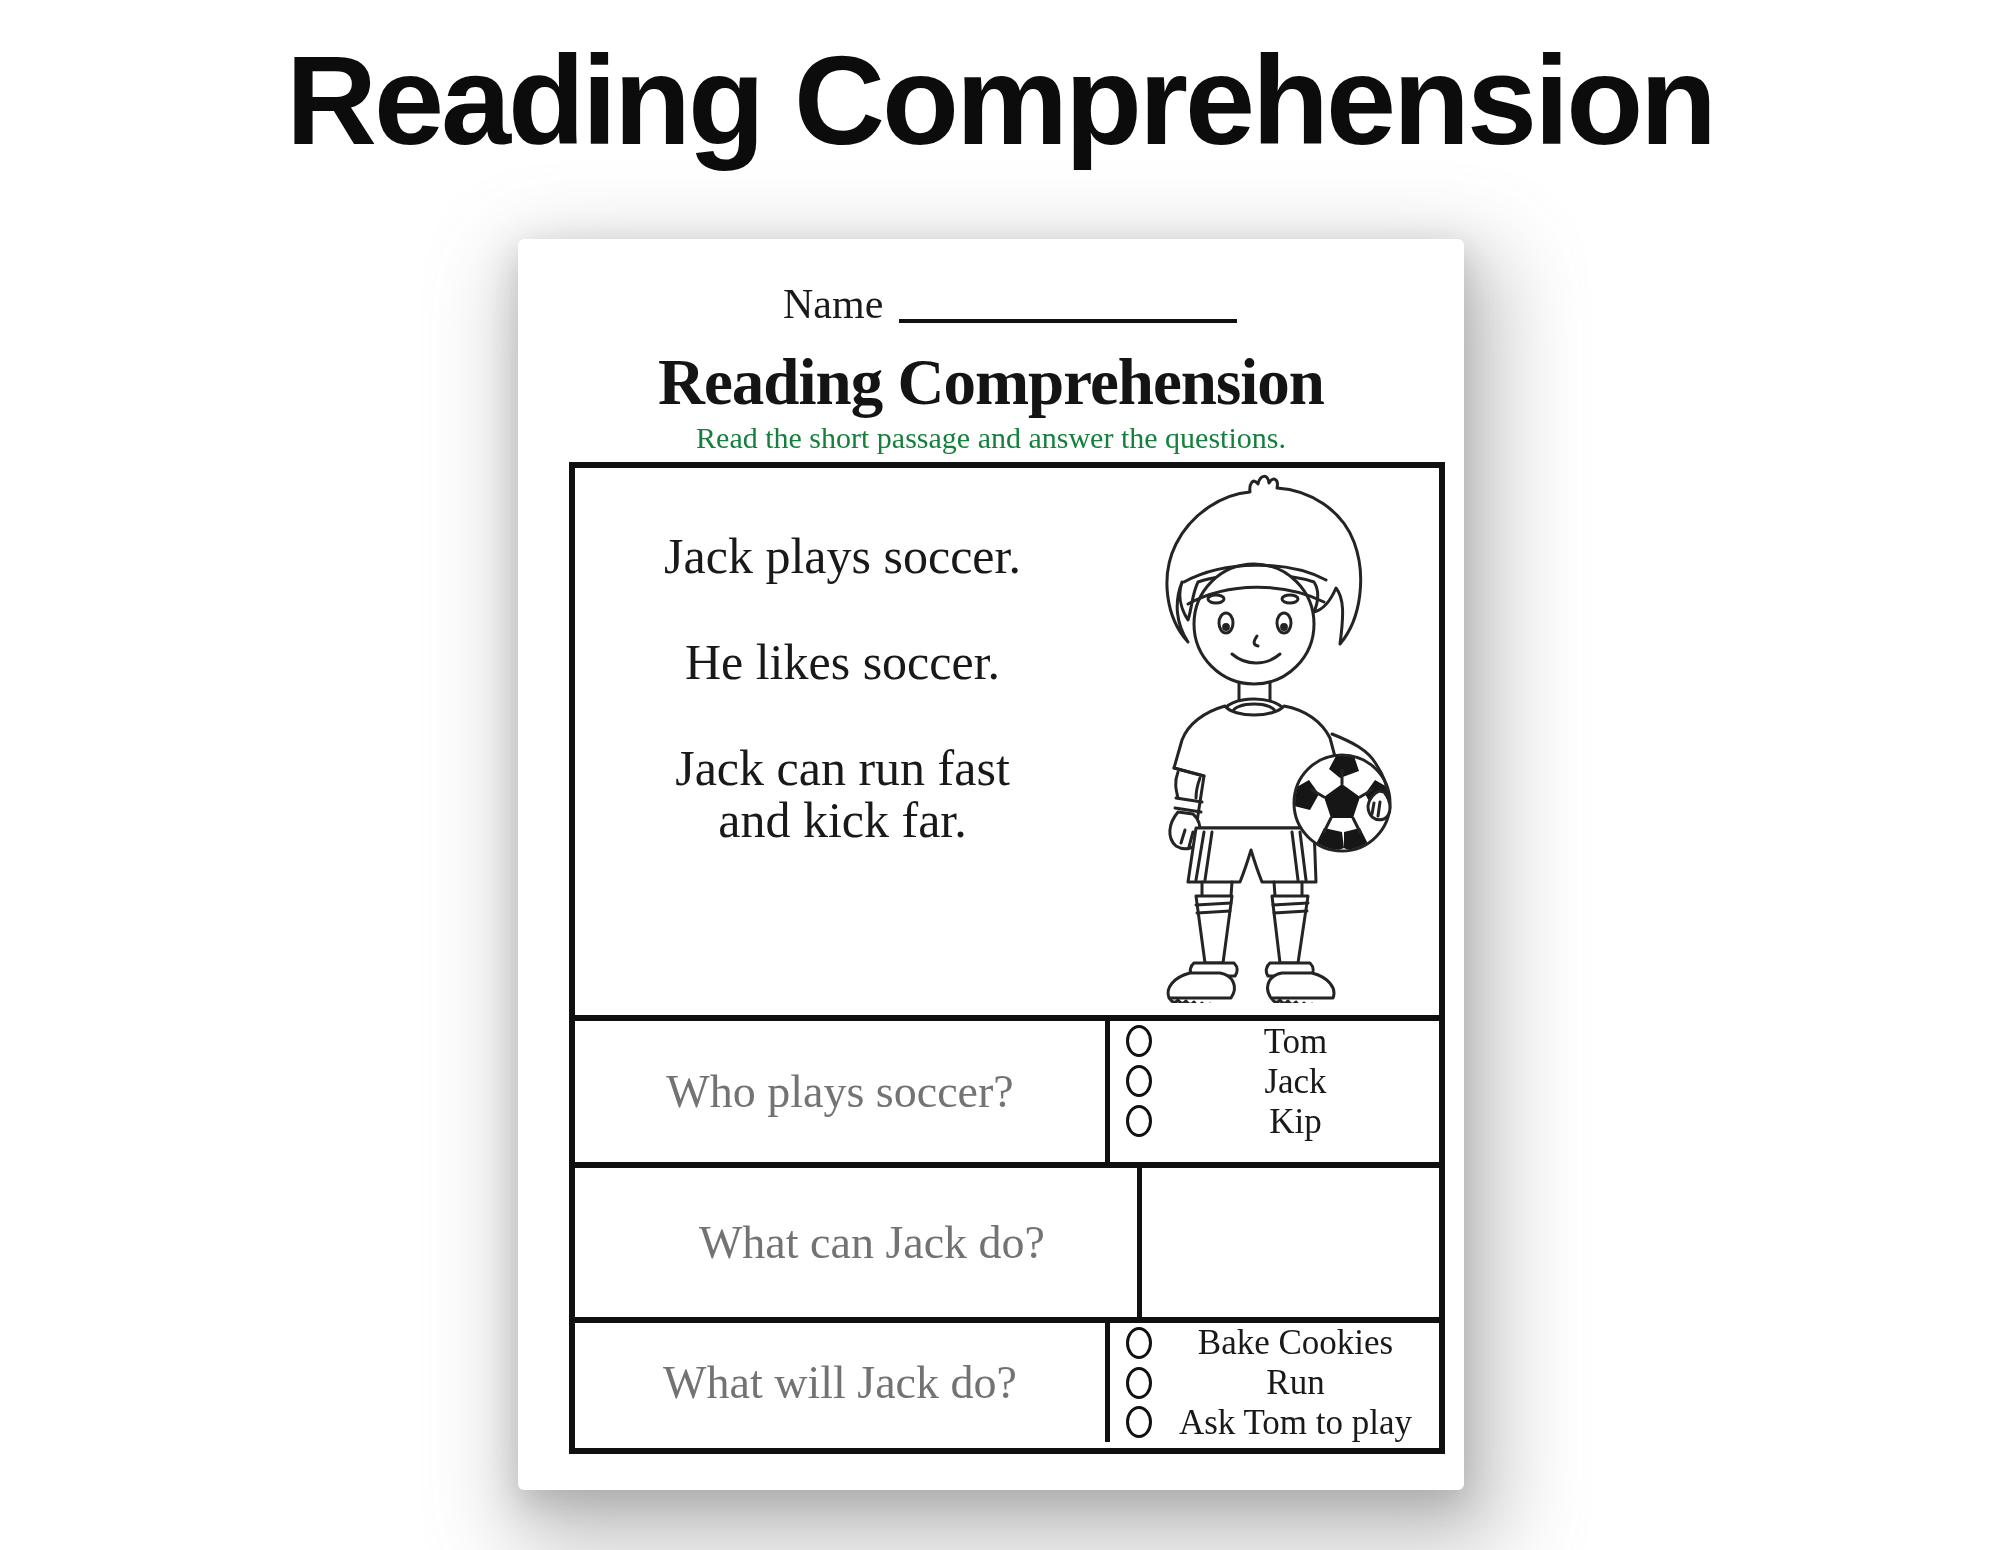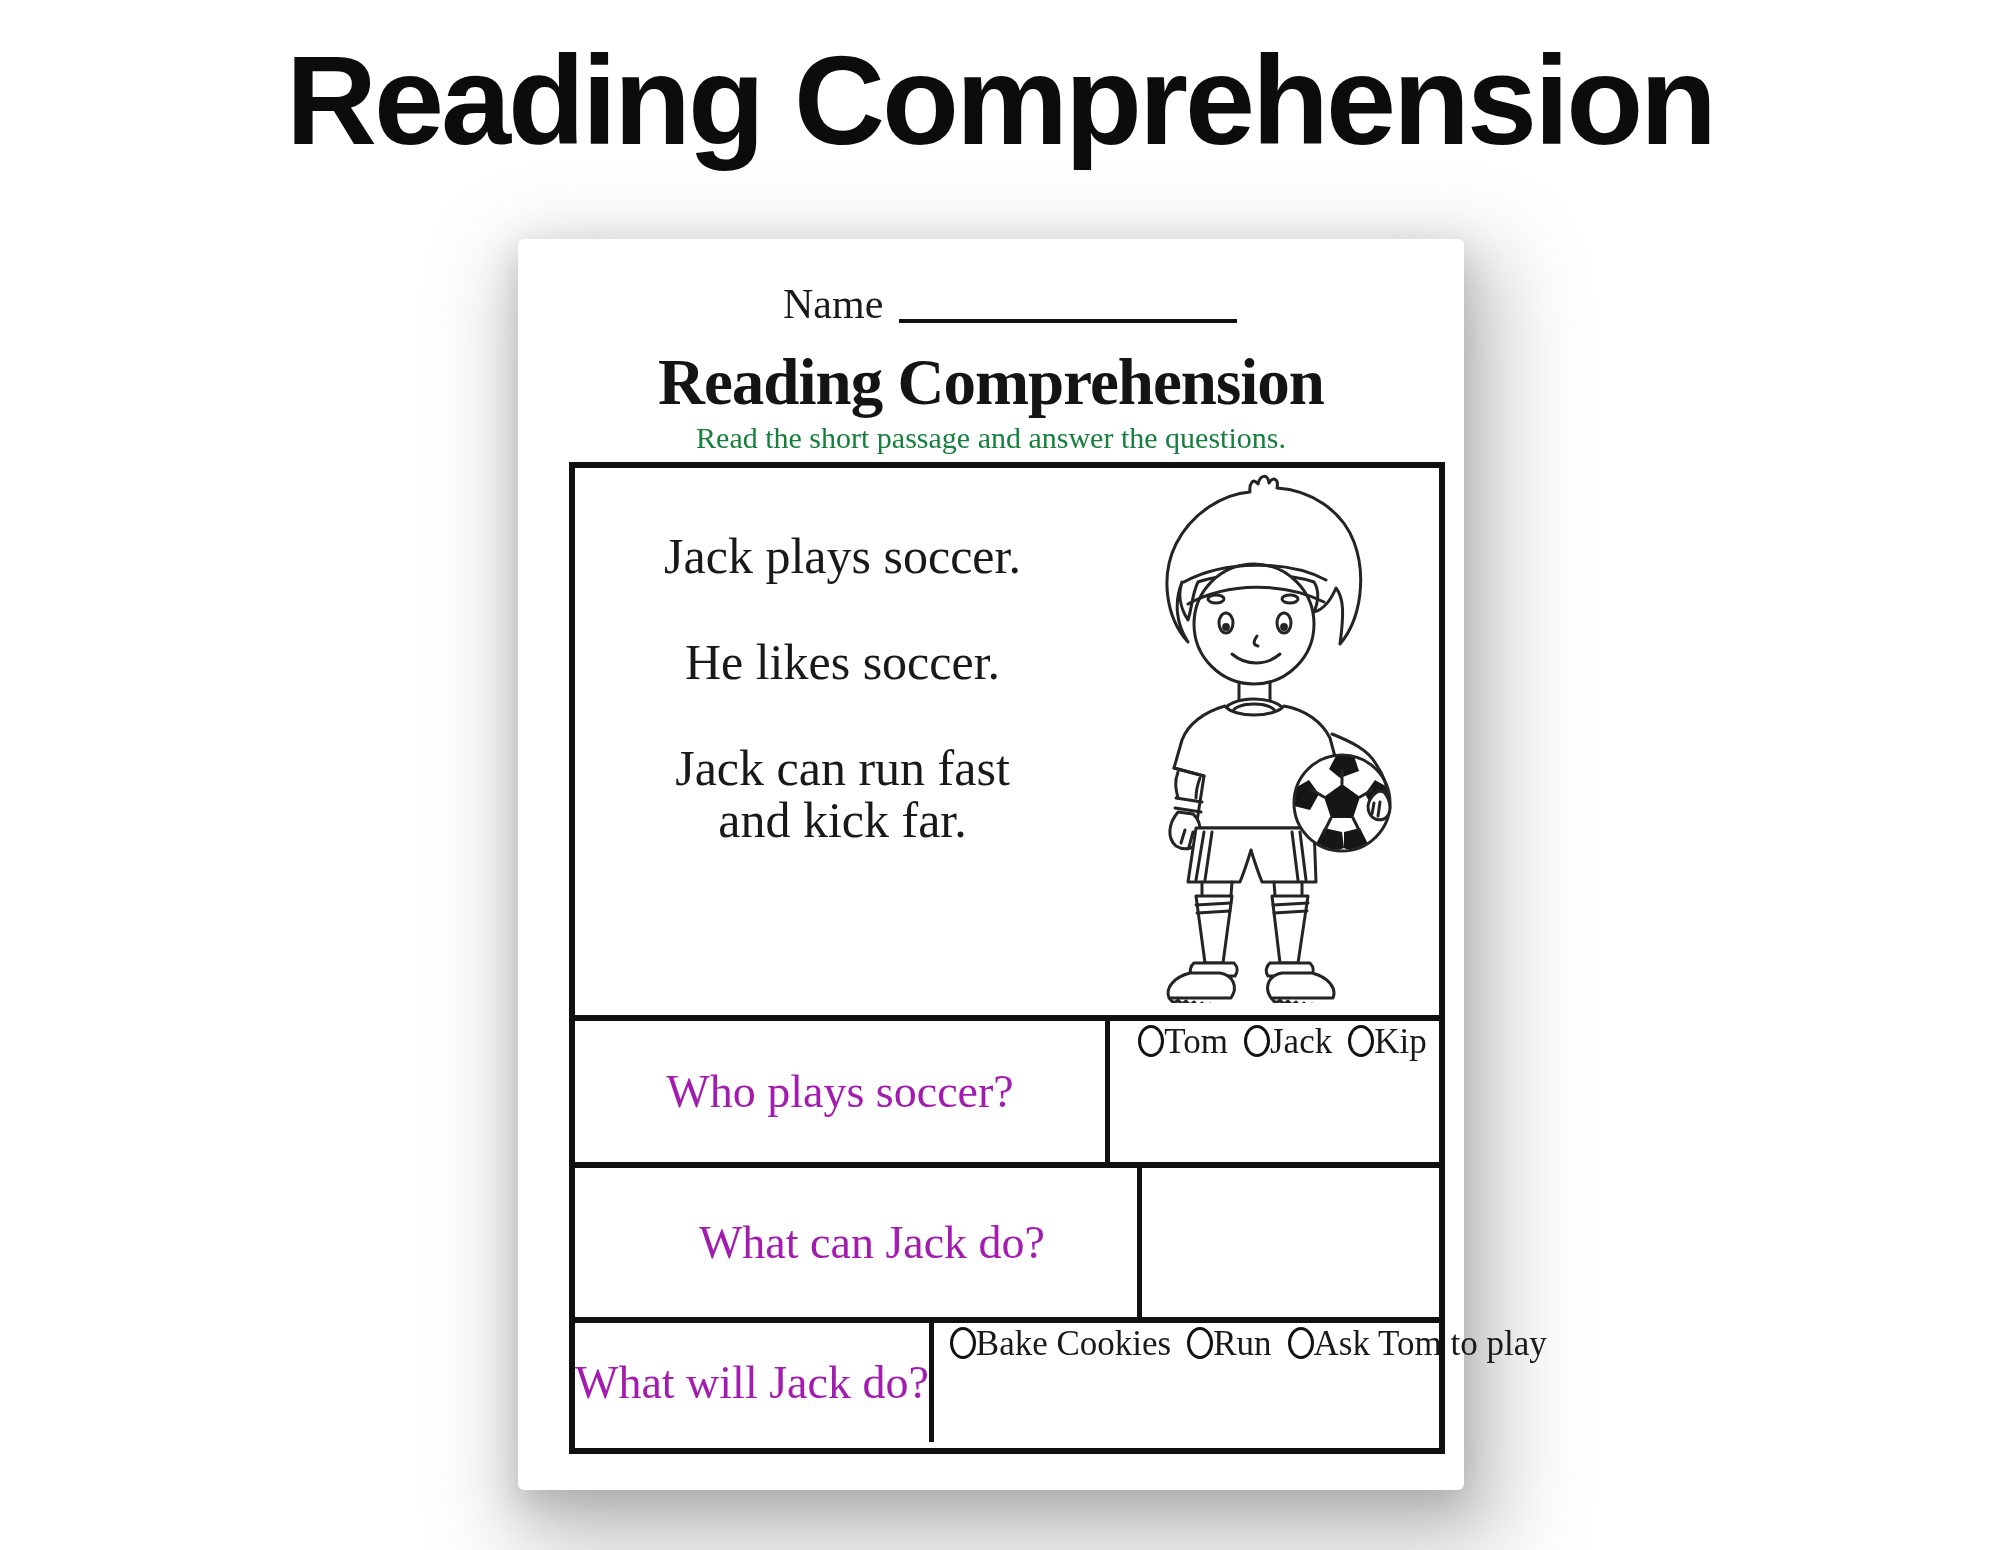--- a/index.html
+++ b/index.html
@@ -29,22 +29,22 @@
     border:6px solid #101010;box-sizing:border-box;background:#fff;}
   .passage-cell{position:relative;height:547px;}
   .passage{position:absolute;left:0;top:0;width:535px;padding-top:46px;text-align:center;
     font-size:50px;line-height:52px;color:#191919;}
   .passage p{margin:16px 0 54px;white-space:pre-line;}
   .boy-art{position:absolute;right:2px;top:4px;width:305px;height:531px;}
   .qrow{display:flex;border-top:6px solid #101010;box-sizing:border-box;}
   .r1{height:147px;}.r2{height:155px;padding-left:32px;}.r3{height:125px;}
   .qcell{width:535px;border-right:5px solid #101010;box-sizing:border-box;
     display:flex;align-items:center;justify-content:center;
-    font-size:46px;color:#a21caf;white-space:nowrap;}
-  .opts{flex:1;display:flex;flex-direction:row;justify-content:center;}
+    font-size:46px;color:#737373;white-space:nowrap;}
+  .opts{flex:1;display:flex;flex-direction:column;}
   .opt{display:flex;align-items:center;height:40px;}
   .bubble{width:26px;height:32px;border:3px solid #111;border-radius:50%;
     margin-left:16px;flex:none;background:#fff;box-sizing:border-box;}
   .opt-label{flex:1;text-align:center;font-size:35px;line-height:1;color:#191919;white-space:nowrap;}
 </style>
 </head>
 <body>
 
 <div class="stage">
 

